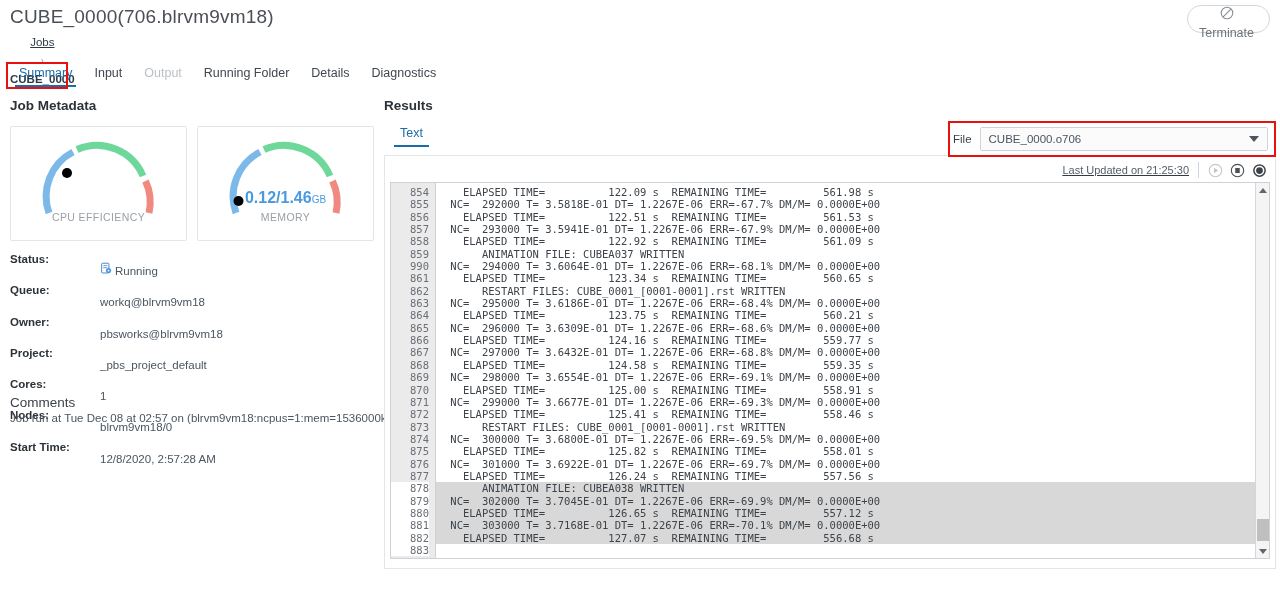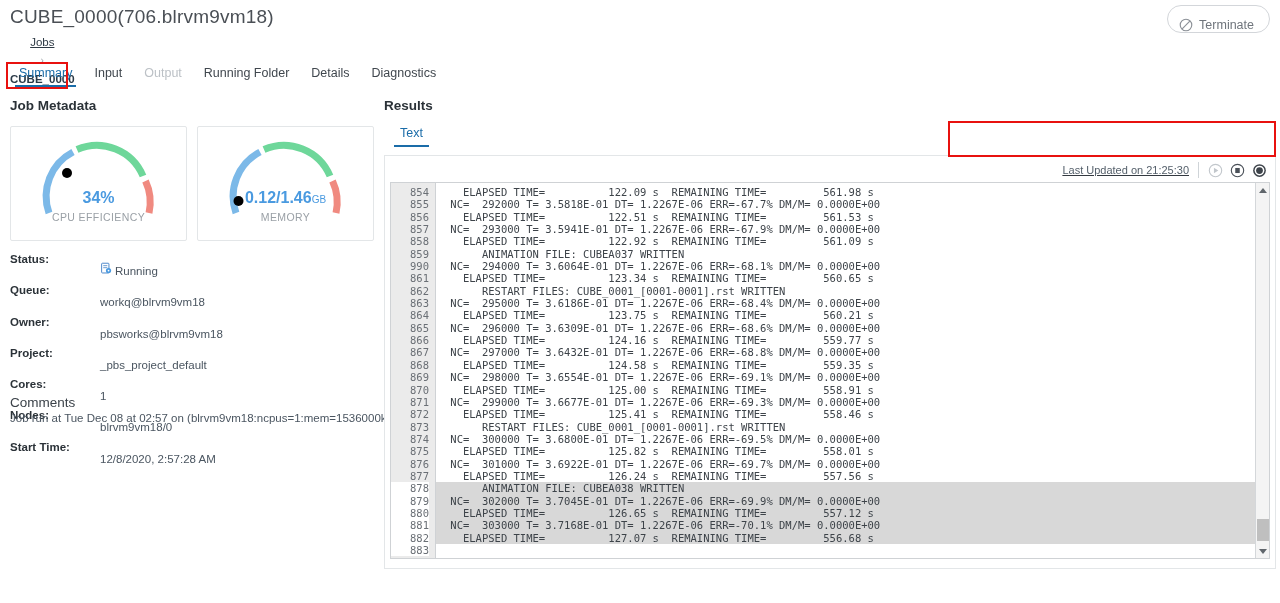--- a/index.html
+++ b/index.html
@@ -17,22 +17,23 @@
   .job-title {
     position: absolute; left: 10px; top: 6px;
     font-size: 19px; font-weight: 400; color: #4a4f55;
     letter-spacing: 0.2px; white-space: pre;
   }
   .terminate-btn {
     position: absolute; right: 10px; top: 5px;
     height: 28px; padding: 0 15px 0 11px;
     border: 1px solid #d3d6da; border-radius: 14px;
     background: #fff; color: #6f757c; font-size: 12.5px;
-    display: flex; align-items: flex-end; gap: 6px;
+    display: flex; align-items: center; gap: 6px;
     cursor: pointer;
+    flex-direction: column;
   }
   .ban-icon { width: 14px; height: 14px; display:block; }
 
   
   .breadcrumb {
     position: absolute; left: 10px; top: 36px;
     font-size: 11.5px; display: flex; align-items: center; gap: 7px; flex-direction: column;
   }
   .bc-link { color: #2e3a45; text-decoration: underline; cursor: pointer; }
   .bc-sep { color: #9aa0a6; font-size: 10px; }
@@ -207,21 +208,20 @@
 
   <div class="section-title" id="job-meta-title">Job Metadata</div>
 
   <div class="gauge-card" id="gauge-cpu">
     <svg class="gauge-svg" width="140" height="80" viewBox="0 0 140 80">
       <path d="M 20 78 A 50 50 0 0 1 44 17" fill="none" stroke="#7cb9e8" stroke-width="7" stroke-linecap="butt"></path>
       <path d="M 48 14.5 A 50 50 0 0 1 114 41" fill="none" stroke="#6ed79a" stroke-width="7" stroke-linecap="butt"></path>
       <path d="M 116.5 46 A 50 50 0 0 1 120 78" fill="none" stroke="#f08a80" stroke-width="7" stroke-linecap="butt"></path>
       <circle cx="38" cy="38" r="5" fill="#000000"></circle>
     </svg>
-    <div class="gauge-value"><span>34%</span><span class="unit"></span></div>
     <div class="gauge-label">CPU EFFICIENCY</div>
   </div>
 
   <div class="gauge-card" id="gauge-mem">
     <svg class="gauge-svg" width="140" height="80" viewBox="0 0 140 80">
       <path d="M 20 78 A 50 50 0 0 1 44 17" fill="none" stroke="#7cb9e8" stroke-width="7" stroke-linecap="butt"></path>
       <path d="M 48 14.5 A 50 50 0 0 1 114 41" fill="none" stroke="#6ed79a" stroke-width="7" stroke-linecap="butt"></path>
       <path d="M 116.5 46 A 50 50 0 0 1 120 78" fill="none" stroke="#f08a80" stroke-width="7" stroke-linecap="butt"></path>
       <circle cx="22.5" cy="66" r="5" fill="#000000"></circle>
     </svg>
@@ -273,20 +273,27 @@
 
   <div id="comments-title">Comments</div>
   <div id="comments-text">Job run at Tue Dec 08 at 02:57 on (blrvm9vm18:ncpus=1:mem=1536000kb)</div>
 
   <div class="section-title" id="results-title">Results</div>
 
   <div class="sub-tabs">
     <div class="sub-tab active">Text</div>
   </div>
 
+  <div class="file-picker">
+    <span class="file-label">File</span>
+    <div class="file-select">
+      <span>CUBE_0000.o706</span>
+      <span class="caret"></span>
+    </div>
+  </div>
 
   <div class="results-panel">
     <div class="panel-toolbar">
       <span class="last-updated">Last Updated on 21:25:30</span>
       <span class="tb-divider"></span>
       <span>
         <svg class="circle-btn" viewBox="0 0 16 16">
           <circle cx="8" cy="8" r="6.6" fill="none" stroke="#c2c7cc" stroke-width="1.2"></circle>
           <polygon points="6.3,5 11,8 6.3,11" fill="#c2c7cc"></polygon>
         </svg>

